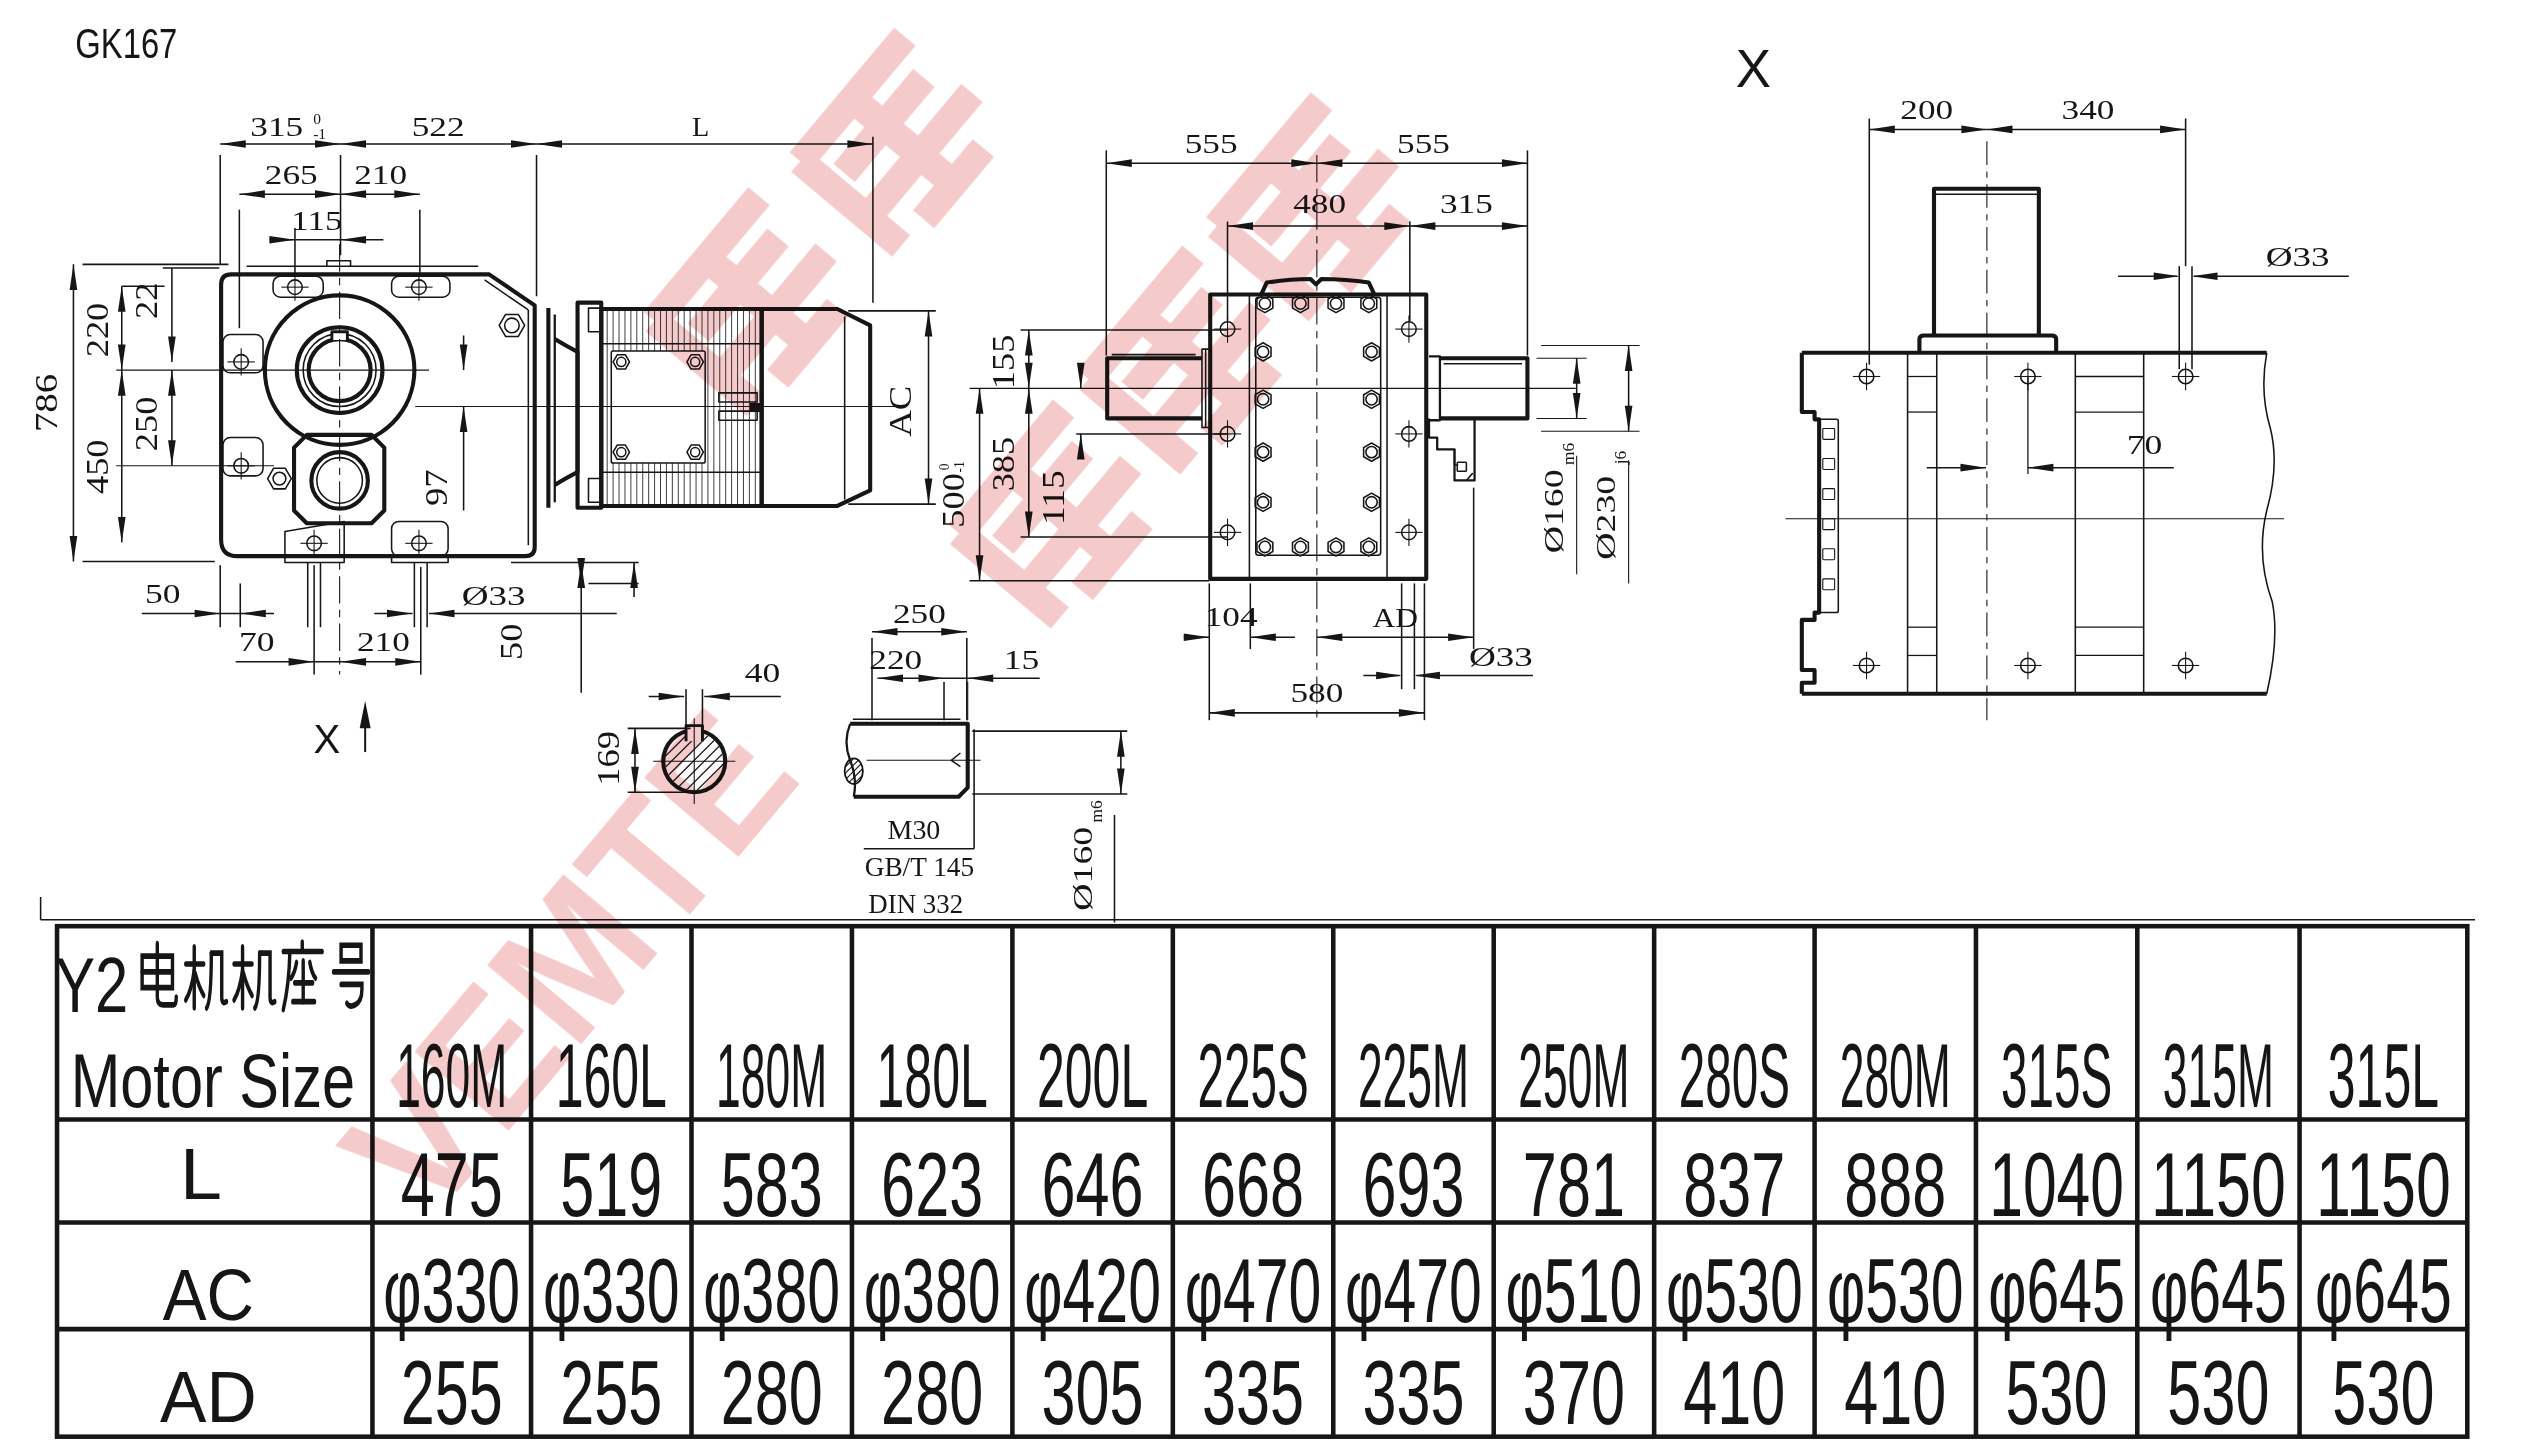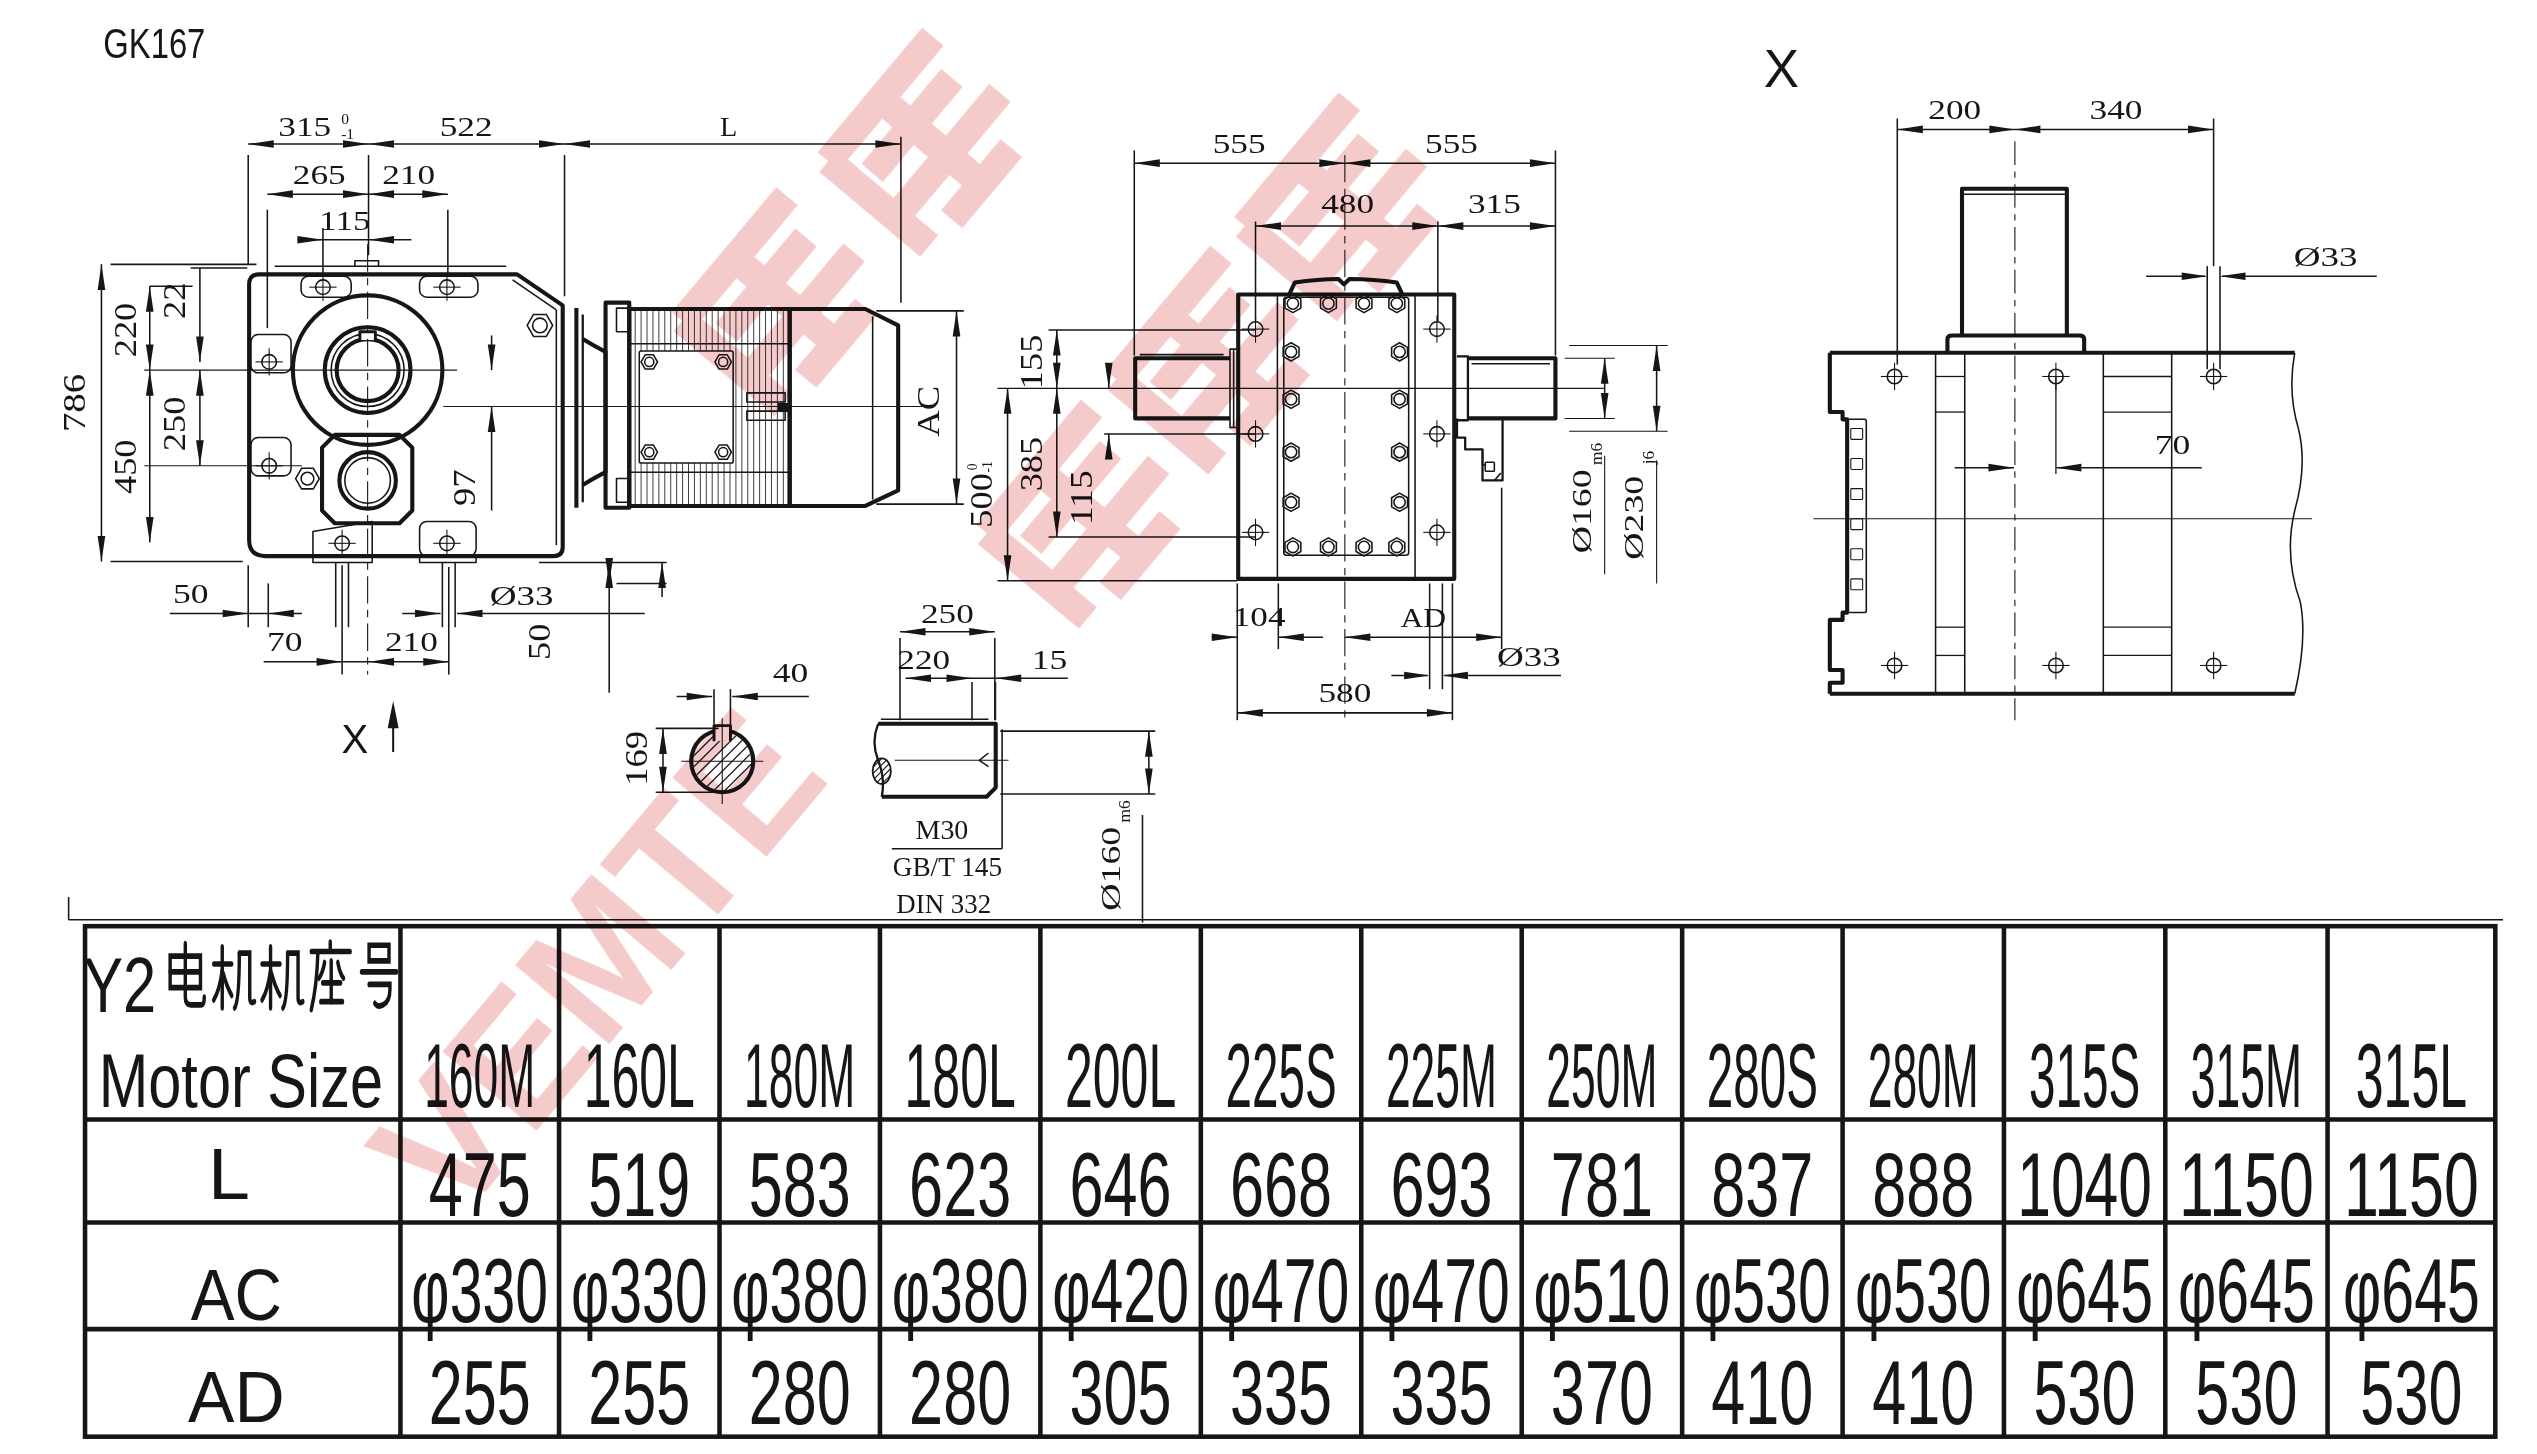--- a/index.html
+++ b/index.html
@@ -1,15 +1,15 @@
 <!DOCTYPE html>
 <html style="font-size:14.6px"><head><meta charset="utf-8"><title>GK167</title>
 <style>
 html,body{margin:0;padding:0;background:#fff;}
-#page{position:relative;width:2475px;height:1454px;overflow:hidden;padding-left:28px;}
+#page{position:relative;width:2475px;height:1454px;overflow:hidden;}
 svg{display:block}
 </style></head>
 <body>
 <div id="page">
 <svg width="2538" height="1454" viewBox="0 0 2783 1595" font-family="Liberation Serif">
 <rect width="2783" height="1595" fill="#ffffff"></rect>
 
 <text x="82.0" y="64.0" font-family="Liberation Sans" font-size="46" text-anchor="start" fill="#161616" font-weight="normal" textLength="112" lengthAdjust="spacingAndGlyphs">GK167</text>
 
 <path d="M253,301 H536 L586,335 V600 Q586,610 576,610 H260 Q242,610 242,592 V312 Q242,301 253,301 Z" fill="none" stroke="#161616" stroke-width="4.5" stroke-linejoin="round"></path>

